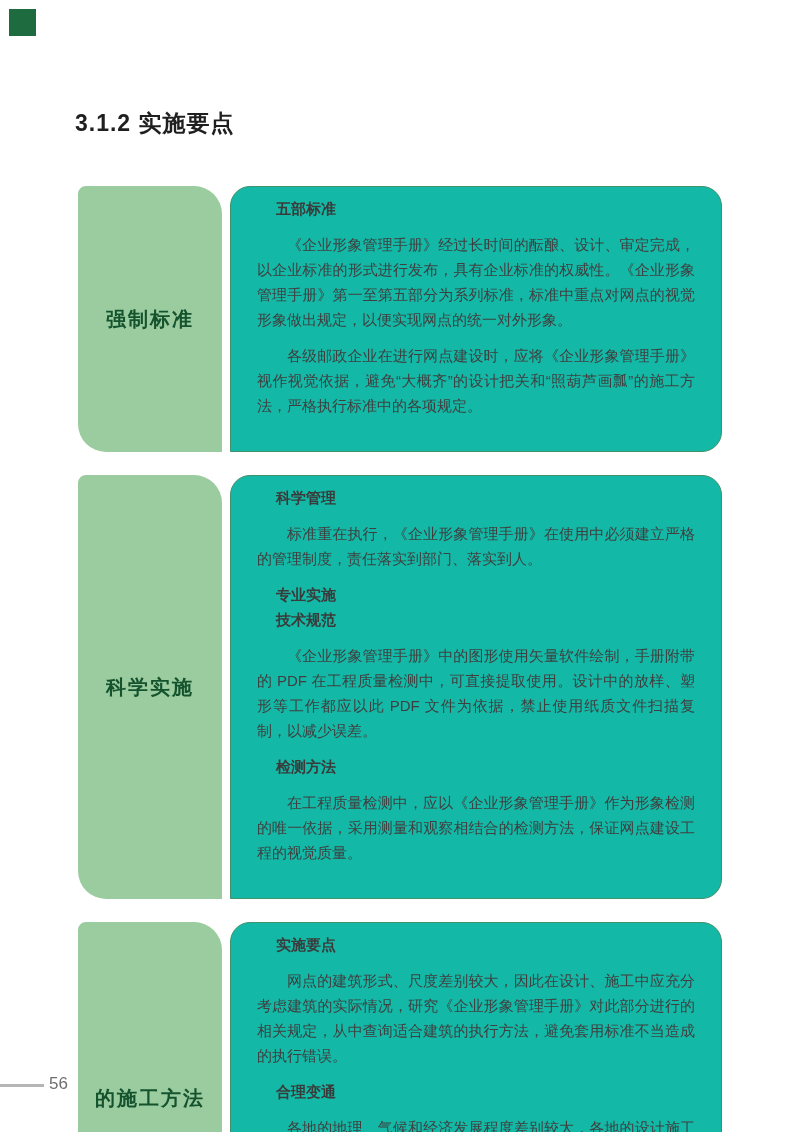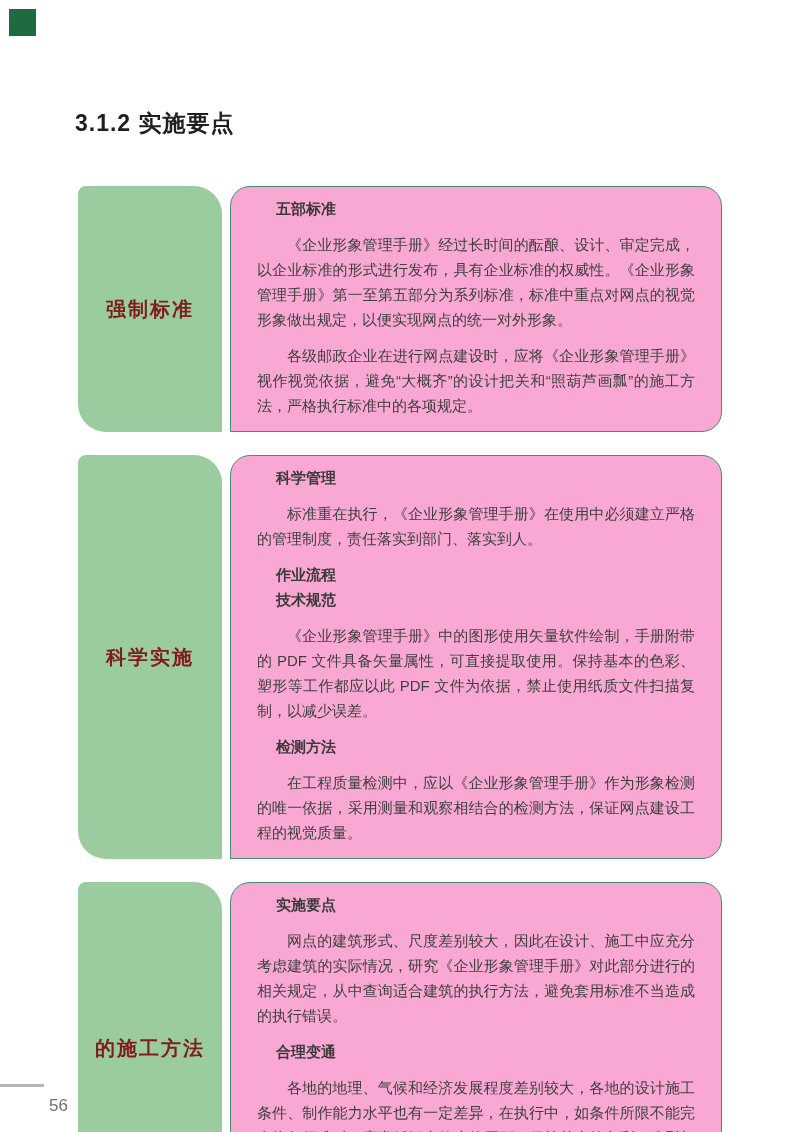--- a/index.html
+++ b/index.html
@@ -44,30 +44,30 @@
     width: 144px;
     background: var(--label-green, #9bcc9f);
     border-radius: 8px 28px 0 28px;
     display: flex;
     align-items: center;
     justify-content: center;
   }
   .label-text {
     font-size: 20px;
     font-weight: bold;
-    color: #7f1d1d;
+    color: #14532d;
     letter-spacing: 2px;
   }
   .content-box {
     flex: 1;
-    background: #f9a8d4;
+    background: #14b8a6;
     border: 1.6px solid var(--border-green, #41916c);
     border-radius: 20px 20px 20px 0;
     box-sizing: border-box;
-    padding: 9px 15px 2px 15px;
+    padding: 9px 15px 22px 15px;
   }
   .item-heading {
     margin: 0;
     font-size: 15px;
     line-height: 25px;
     font-weight: bold;
     color: #3a3a3a;
     text-indent: 2em;
   }
   .item-body {
@@ -79,21 +79,21 @@
     text-align: justify;
   }
   .footer-rule {
     position: absolute;
     left: 0; top: 1084px;
     width: 44px; height: 3px;
     background: var(--footer-gray, #b5b5b5);
   }
   .page-num {
     position: absolute;
-    left: 49px; top: 1096px;
+    left: 49px; top: 1074px;
     font-size: 17px;
     color: #6f6f6f;
   }
 </style>
 </head>
 <body>
 
 <div class="page">
   <div class="corner-mark"></div>
   <h1 class="title">3.1.2 实施要点</h1>
@@ -118,26 +118,26 @@
     <div class="label-box">
       <span class="label-text">科学实施</span>
     </div>
     <div class="content-box">
   <div class="item">
     <p class="item-heading">科学管理</p>
     <p class="item-body">标准重在执行，《企业形象管理手册》在使用中必须建立严格的管理制度，责任落实到部门、落实到人。</p>
   </div>
 
   <div class="item">
-    <p class="item-heading">作业流程</p>
+    <p class="item-heading">专业实施</p>
   </div>
 
   <div class="item">
     <p class="item-heading">技术规范</p>
-    <p class="item-body">《企业形象管理手册》中的图形使用矢量软件绘制，手册附带的 PDF 文件具备矢量属性，可直接提取使用。保持基本的色彩、塑形等工作都应以此 PDF 文件为依据，禁止使用纸质文件扫描复制，以减少误差。</p>
+    <p class="item-body">《企业形象管理手册》中的图形使用矢量软件绘制，手册附带的 PDF 在工程质量检测中，可直接提取使用。设计中的放样、塑形等工作都应以此 PDF 文件为依据，禁止使用纸质文件扫描复制，以减少误差。</p>
   </div>
 
   <div class="item">
     <p class="item-heading">检测方法</p>
     <p class="item-body">在工程质量检测中，应以《企业形象管理手册》作为形象检测的唯一依据，采用测量和观察相结合的检测方法，保证网点建设工程的视觉质量。</p>
   </div>
 </div>
   </section>
 
   <section class="section">

